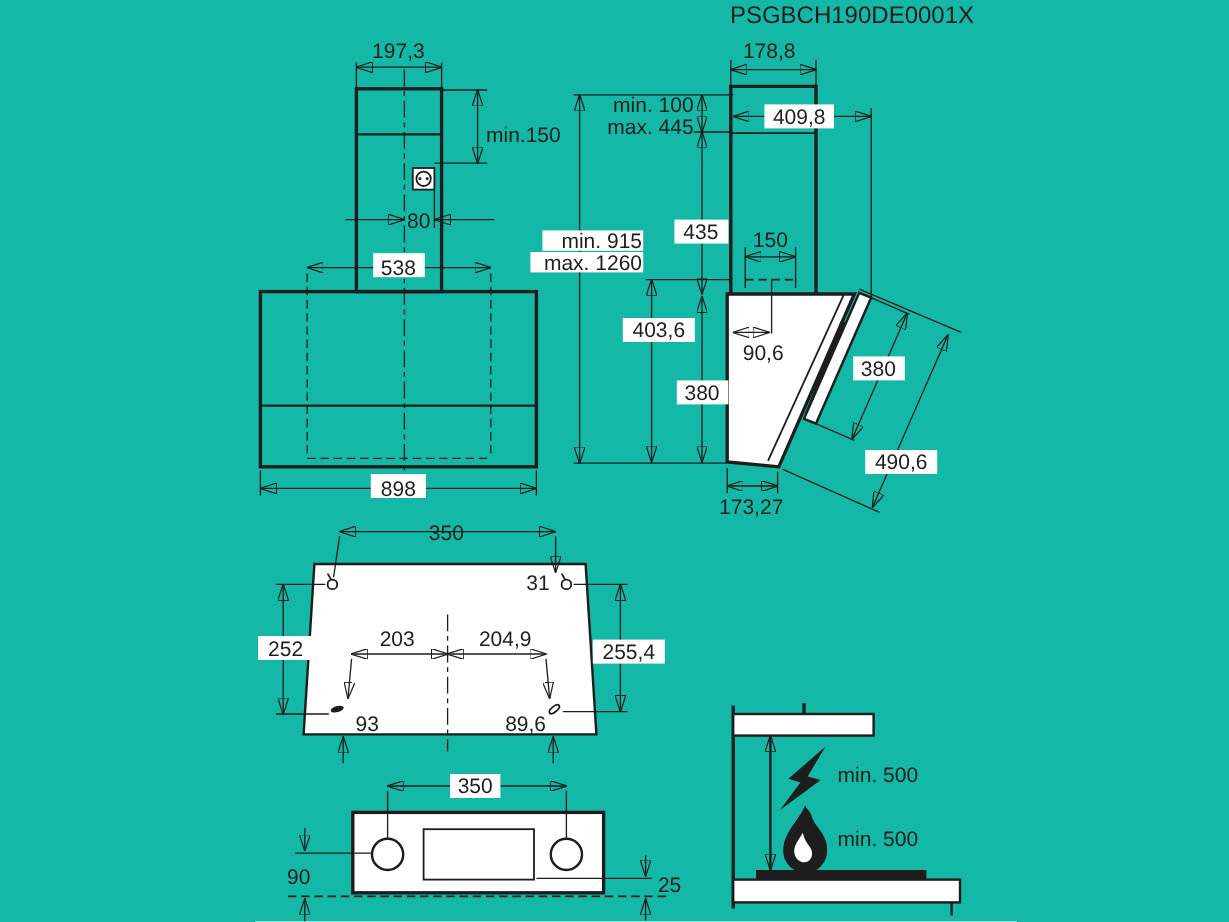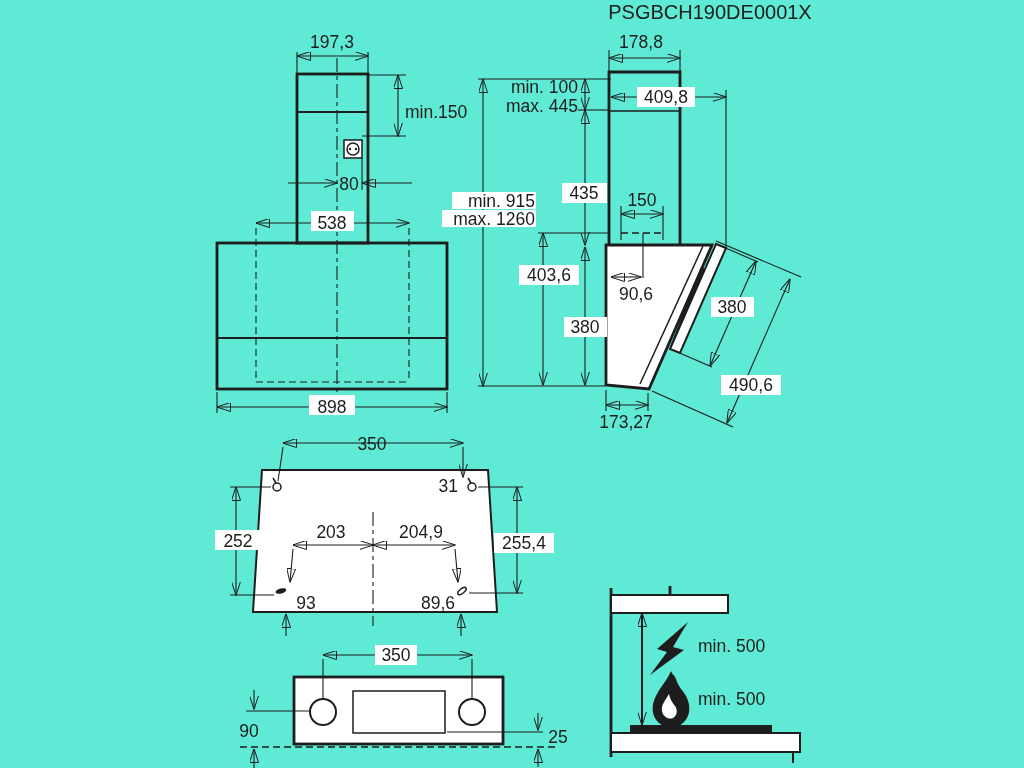--- a/index.html
+++ b/index.html
@@ -1,16 +1,16 @@
 <!DOCTYPE html>
 <html><head>
 <meta charset="utf-8">
 <style>
   html,body{margin:0;padding:0;background:#fff;}
-  #stage{position:relative;width:1024px;height:768px;background:#5eead4;overflow:hidden;}
+  #stage{position:relative;width:1024px;height:768px;background:#14b8a6;overflow:hidden;}
   svg{position:absolute;left:0;top:0;}
   svg line, svg path, svg rect, svg circle, svg ellipse, svg polyline{stroke:#1d1d1d;fill:none;stroke-linecap:butt;}
   .s1{stroke-width:1.1;}
   .s15{stroke-width:1.5;}
   .s2{stroke-width:2;}
   .s3{stroke-width:2.8;}
   .s4{stroke-width:4.5;}
   .dash{stroke-dasharray:7 4;}
   .cline{stroke-dasharray:14 4 4 4;}
   .fillb{fill:#1d1d1d;stroke:none;}

